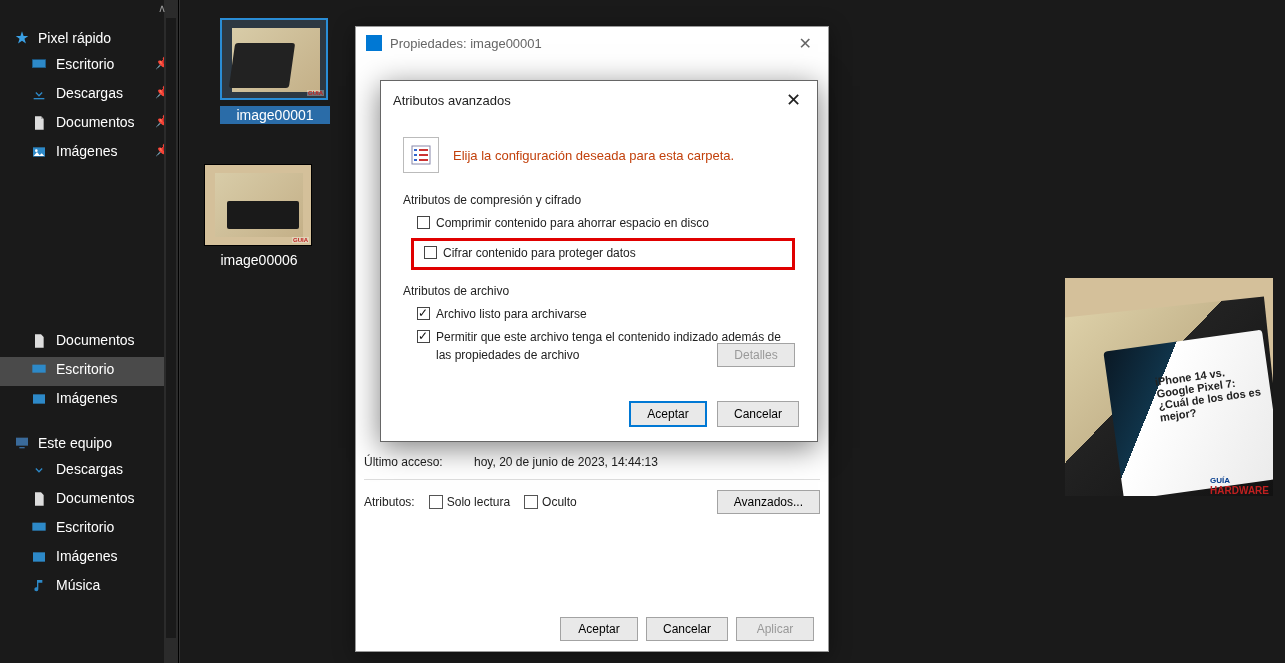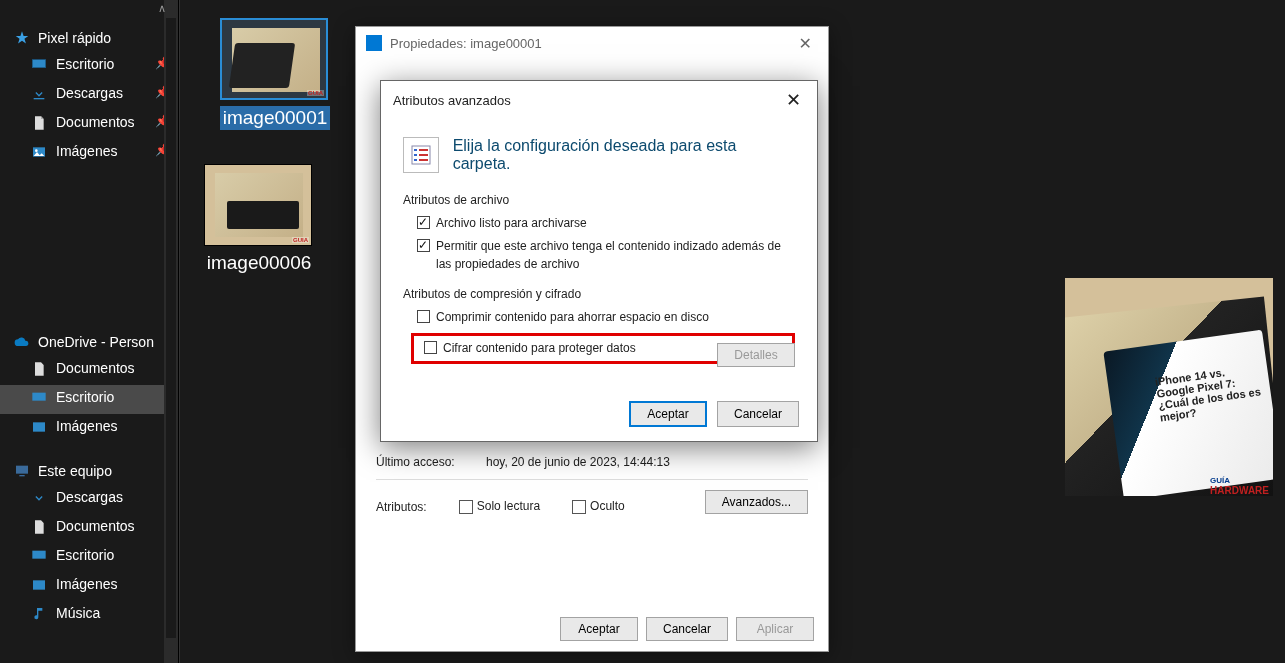--- a/index.html
+++ b/index.html
@@ -19,54 +19,54 @@
 .icon svg{width:16px;height:16px;}
 
 
 .divider { position:absolute; left:178px; top:0; width:1px; height:663px; background:#000; box-shadow:1px 0 0 #333;}
 
 
 .filepane { position:absolute; left:180px; top:0; width:770px; height:663px; background:#1a1a1a; }
 .thumb { position:absolute; width:110px; text-align:center; }
 .thumb .img { width:108px; height:82px; background:#d4c09a; border:1px solid #000; position:relative; overflow:hidden;}
 .thumb .img.sel { border:2px solid #2a8dd6; background:#2d3842;}
-.thumb .cap { color:#fff; font-size:19px; margin-top:6px; display:block;}
+.thumb .cap { color:#fff; font-size:14px; margin-top:6px; display:block;}
 .thumb .cap.sel { background:#2a6ca8; padding:1px 2px;}
 .phone-mock{position:absolute;left:10px;top:8px;width:88px;height:64px;background:linear-gradient(135deg,#d8cca8,#c4b088);}
 .phone-body{position:absolute;left:0;top:15px;width:60px;height:45px;background:#222;transform:skewX(-8deg);border-radius:3px;}
 .phone-body.flat{left:12px;top:28px;width:72px;height:28px;background:#1a1a1a;transform:none;border-radius:2px;}
 .box-white{position:absolute;left:42px;top:6px;width:50px;height:40px;background:#f0efe8;border:1px solid #ccc;}
 .wm{position:absolute;right:2px;bottom:2px;font-size:6px;color:#c02020;font-weight:bold;background:rgba(255,255,255,0.3);padding:0 1px;}
 
 
 .dlg-prop { position:absolute; left:355px; top:26px; width:474px; height:626px; background:#fff; border:1px solid #999; box-shadow:0 4px 20px rgba(0,0,0,0.4);}
 .dlg-prop .titlebar{height:32px;display:flex;align-items:center;padding:8px 10px;font-size:13px;color:#666;}
 .dlg-prop .titlebar .ticon{width:16px;height:16px;background:#0078d4;margin-right:8px;}
 .dlg-prop .close-x{margin-left:auto;color:#666;font-size:16px;cursor:pointer;padding:0 6px;}
-.dlg-prop .content{padding:10px 20px;font-size:12px;color:#222;}
+.dlg-prop .content{padding:10px 8px;font-size:12px;color:#222;}
 .prop-row{display:flex;margin:6px 0;align-items:center;}
 .prop-row .lbl{width:110px;}
 .prop-row .val{flex:1;}
 .prop-hr{height:1px;background:#ddd;margin:10px 0;}
-.prop-attrs{display:flex;align-items:flex-end;gap:32px;}
+.prop-attrs{display:flex;align-items:center;gap:14px;}
 .chk{width:14px;height:14px;border:1px solid #555;display:inline-block;vertical-align:middle;margin-right:4px;}
 .btn{background:#e9e9e9;border:1px solid #a3a3a3;padding:4px 16px;font-size:12px;cursor:pointer;min-width:78px;text-align:center;}
 .btn.disabled{color:#999;}
 .bottom-btns{position:absolute;bottom:10px;right:14px;display:flex;gap:8px;}
 
 
 .dlg-adv { position:absolute; left:380px; top:80px; width:438px; height:362px; background:#fff; border:1px solid #666; box-shadow:0 6px 28px rgba(0,0,0,0.5); z-index:20;}
 .dlg-adv .topbar{height:38px;display:flex;align-items:center;padding:0 12px;border-bottom:0;}
 .dlg-adv .topbar .ttl{font-size:13px;color:#222;}
 .dlg-adv .topbar .x{margin-left:auto;font-size:18px;color:#222;cursor:pointer;padding:0 4px;font-weight:300;}
 .dlg-adv .body{padding:18px 22px 10px;}
 .dlg-adv .intro{display:flex;align-items:center;gap:14px;margin-bottom:20px;}
 .dlg-adv .intro .iicon{width:36px;height:36px;background:#fff;border:1px solid #bbb;display:flex;align-items:center;justify-content:center;}
 .dlg-adv .intro .iicon svg{width:24px;height:24px;}
-.dlg-adv .intro .txt{font-size:16px;color:#0c4a6e;}
+.dlg-adv .intro .txt{font-size:13px;color:#c2410c;}
 .fieldset-label{font-size:12px;color:#222;margin:10px 0 8px;}
 .adv-opt{display:flex;align-items:flex-start;gap:6px;font-size:12px;color:#222;margin:6px 0 6px 14px;line-height:1.45;}
 .adv-opt .chk2{width:13px;height:13px;border:1px solid #444;flex:0 0 13px;margin-top:1px;position:relative;}
 .adv-opt .chk2.checked::after{content:"✓";position:absolute;left:0;top:-3px;font-size:12px;color:#111;}
 .adv-opt .otxt{flex:1;}
 .red-box{border:3px solid #e00000;padding:4px 4px;margin:2px 0 4px 8px;}
 .red-box .adv-opt{margin:0 0 0 6px;}
 .adv-group{margin-bottom:14px;}
 .details-btn{position:absolute;right:22px;top:262px;}
 .adv-btn-row{position:absolute;bottom:14px;right:18px;display:flex;gap:10px;}
@@ -137,28 +137,20 @@
           <circle cx="8" cy="10" r="2" fill="#fff"></circle>
           <path fill="#fff" d="M4 18l5-6 4 5 3-3 4 4z"></path>
         </svg>
       </span>
     <span>Imágenes</span>
     <span class="pin">📌</span>
   </div>
 
   <div class="spacer"></div>
 
-  <div class="group-label">
-    <span class="icon">
-        <svg viewBox="0 0 24 24">
-          <path fill="#0a7bc2" d="M6 18a5 5 0 010-10 6 6 0 0111 2 4 4 0 011 8z"></path>
-        </svg>
-      </span>
-    <span>OneDrive - Person</span>
-  </div>
   <div class="nav-item sub">
     <span class="icon">
         <svg viewBox="0 0 24 24">
           <path fill="#ddd" d="M6 2h9l4 4v16H6z"></path>
         </svg>
       </span>
     <span>Documentos</span>
   </div>
   <div class="nav-item sub selected">
     <span class="icon">
@@ -289,47 +281,47 @@
   <div class="body">
     <div class="intro">
       <span class="iicon">
           <svg viewBox="0 0 24 24">
             <rect x="3" y="3" width="18" height="18" fill="#fff" stroke="#88a"></rect>
             <path stroke="#36c" stroke-width="2" fill="none" d="M5 7h3M5 12h3M5 17h3"></path>
             <path stroke="#c33" stroke-width="2" fill="none" d="M10 7h9M10 12h9M10 17h9"></path>
           </svg>
         </span>
       <span class="txt">Elija la configuración deseada para esta carpeta.</span>
-    </div>
-
-    <div class="adv-group">
-      <div class="fieldset-label">Atributos de archivo</div>
-      <div class="adv-opt">
-        <span class="chk2 checked"></span>
-        <span class="otxt">Archivo listo para archivarse</span>
-      </div>
-      <div class="adv-opt">
-        <span class="chk2 checked"></span>
-        <span class="otxt">Permitir que este archivo tenga el contenido indizado además de las propiedades de archivo</span>
-      </div>
     </div>
 
     <div class="adv-group" style="position:relative;">
       <div class="fieldset-label">Atributos de compresión y cifrado</div>
       <div class="adv-opt">
         <span class="chk2"></span>
         <span class="otxt">Comprimir contenido para ahorrar espacio en disco</span>
       </div>
       <div class="red-box">
         <div class="adv-opt">
           <span class="chk2"></span>
           <span class="otxt">Cifrar contenido para proteger datos</span>
         </div>
       </div>
     </div>
+
+    <div class="adv-group">
+      <div class="fieldset-label">Atributos de archivo</div>
+      <div class="adv-opt">
+        <span class="chk2 checked"></span>
+        <span class="otxt">Archivo listo para archivarse</span>
+      </div>
+      <div class="adv-opt">
+        <span class="chk2 checked"></span>
+        <span class="otxt">Permitir que este archivo tenga el contenido indizado además de las propiedades de archivo</span>
+      </div>
+    </div>
     <button class="btn disabled details-btn">Detalles</button>
   </div>
   <div class="adv-btn-row">
     <button class="btn primary">Aceptar</button>
     <button class="btn">Cancelar</button>
   </div>
 </div>
 
 <div class="preview">
   <div class="big-phone"></div>

